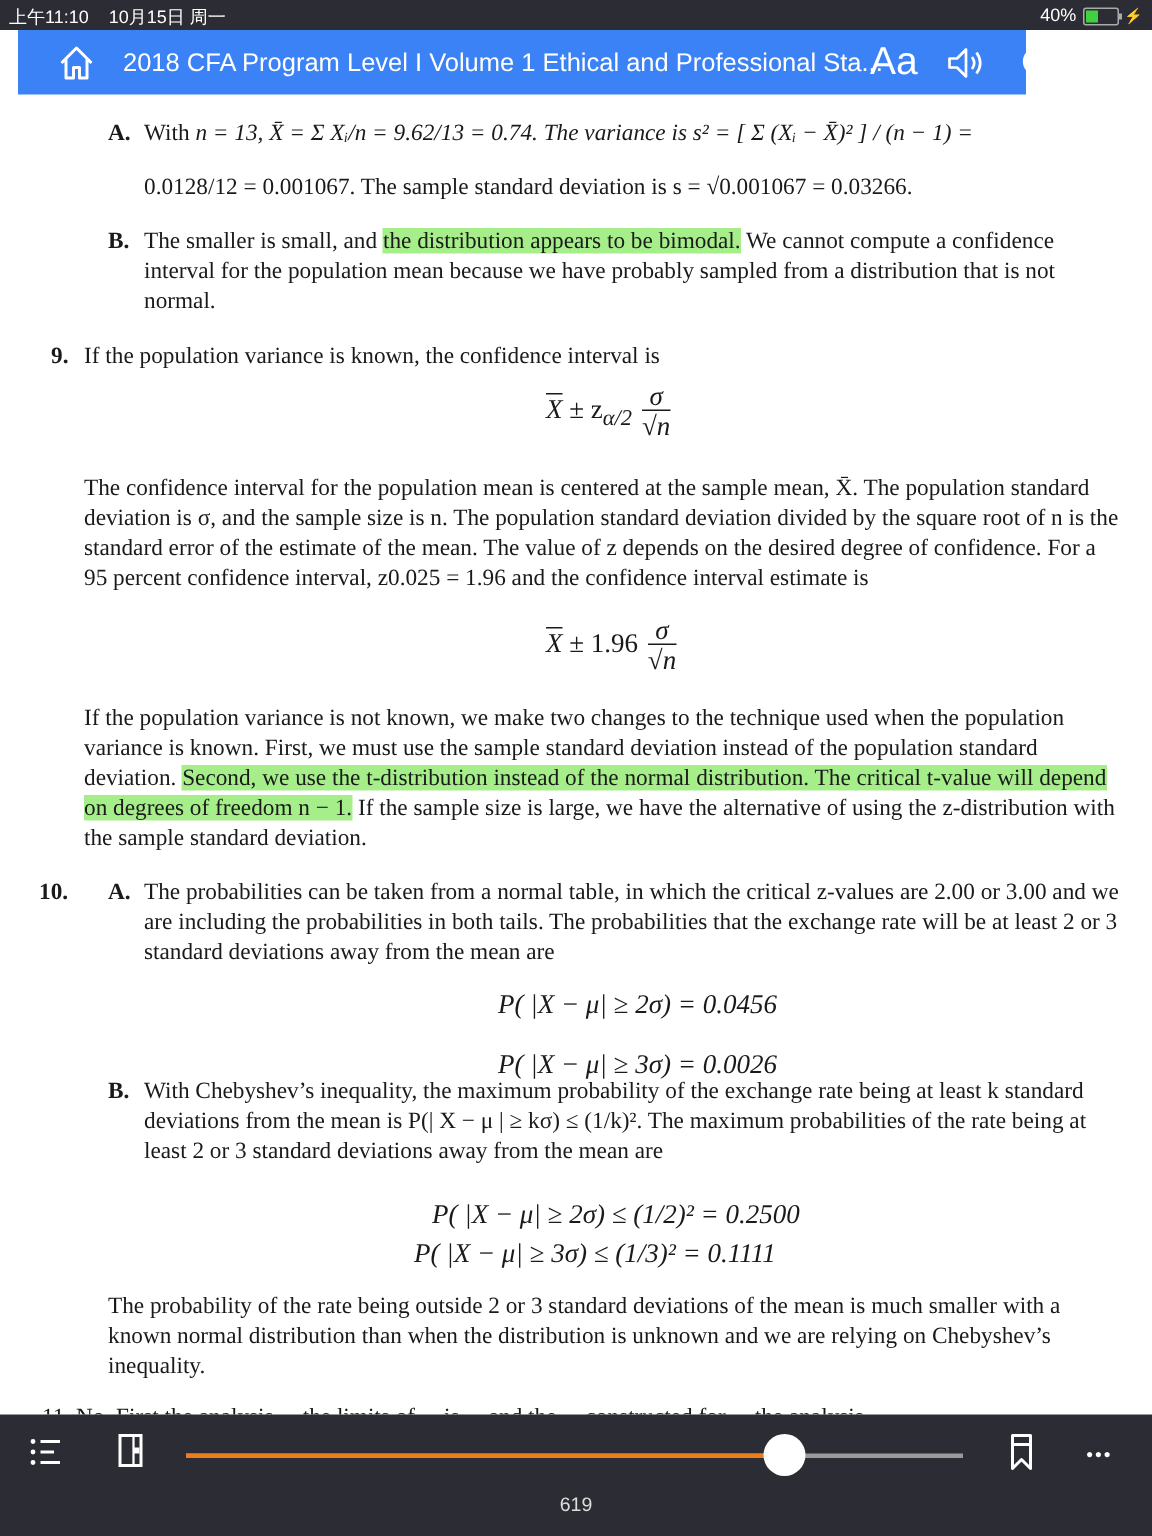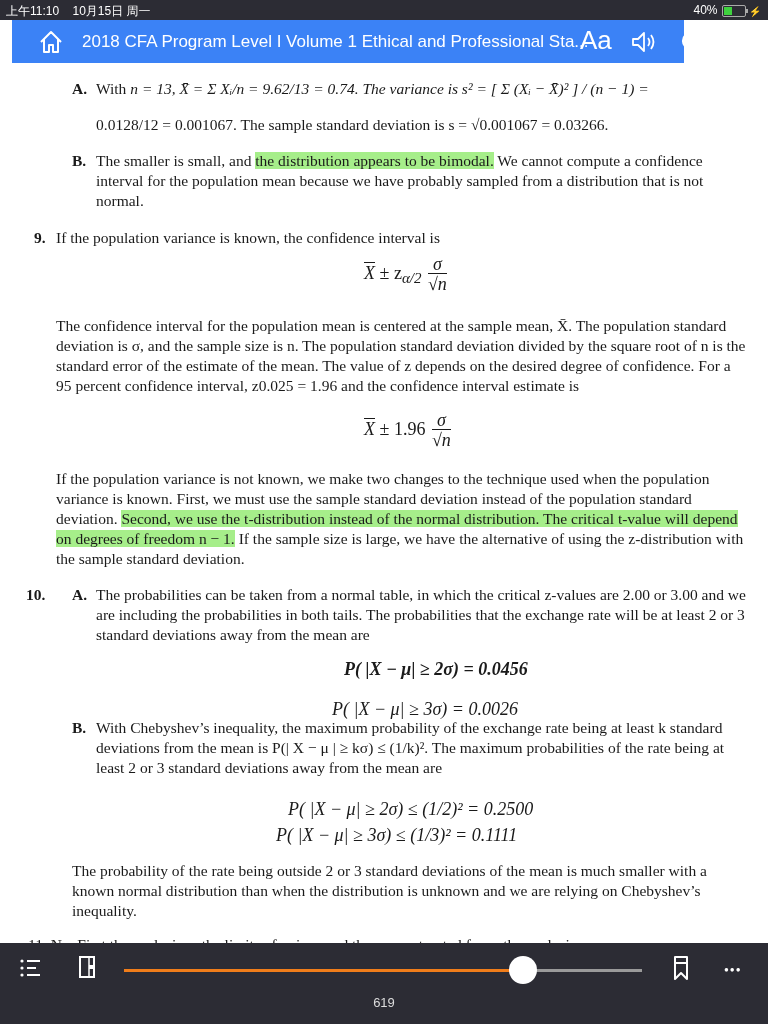--- a/index.html
+++ b/index.html
@@ -110,21 +110,21 @@
     <span class="frac"><span class="num">σ</span><span class="den">√n</span></span>
   </div>
 
   <div class="p" style="left:56px; top:406px; width:690px;">
     <span>If the population variance is not known, we make two changes to the technique used when the population variance is known. First, we must use the sample standard deviation instead of the population standard deviation. </span><span class="hl">Second, we use the t-distribution instead of the normal distribution. The critical t-value will depend on degrees of freedom n − 1.</span><span> If the sample size is large, we have the alternative of using the z-distribution with the sample standard deviation.</span>
   </div>
 
   <span class="p b" style="left:26px; top:522px;">10.</span>
   <span class="p b" style="left:72px; top:522px;">A.</span>
   <div class="p" style="left:96px; top:522px; width:655px;">The probabilities can be taken from a normal table, in which the critical z-values are 2.00 or 3.00 and we are including the probabilities in both tails. The probabilities that the exchange rate will be at least 2 or 3 standard deviations away from the mean are</div>
-  <div class="eq" style="left:344px; top:596px;font-weight:bold;">P( |X − μ| ≥ 2σ) = 0.0456</div>
+  <div class="eq" style="left:332px; top:596px;">P( |X − μ| ≥ 2σ) = 0.0456</div>
   <div class="eq" style="left:332px; top:620px;margin-top:16px;">P( |X − μ| ≥ 3σ) = 0.0026</div>
 
   <span class="p b" style="left:72px; top:655px;">B.</span>
   <div class="p" style="left:96px; top:655px; width:655px;">With Chebyshev’s inequality, the maximum probability of the exchange rate being at least k standard deviations from the mean is P(| X − μ | ≥ kσ) ≤ (1/k)². The maximum probabilities of the rate being at least 2 or 3 standard deviations away from the mean are</div>
   <div class="eq" style="left:288px; top:736px;">P( |X − μ| ≥ 2σ) ≤ (1/2)² = 0.2500</div>
   <div class="eq" style="left:276px; top:762px;">P( |X − μ| ≥ 3σ) ≤ (1/3)² = 0.1111</div>
 
   <div class="p" style="left:56px; top:798px; width:680px;margin-left:16px;">The probability of the rate being outside 2 or 3 standard deviations of the mean is much smaller with a known normal distribution than when the distribution is unknown and we are relying on Chebyshev’s inequality.</div>
 
   <div class="p" style="left:28px; top:872px; width:730px; white-space:nowrap; overflow:hidden;">11.   No. First the analysis ... the limits of ... is ... and the ... constructed for ... the analysis ...</div>

